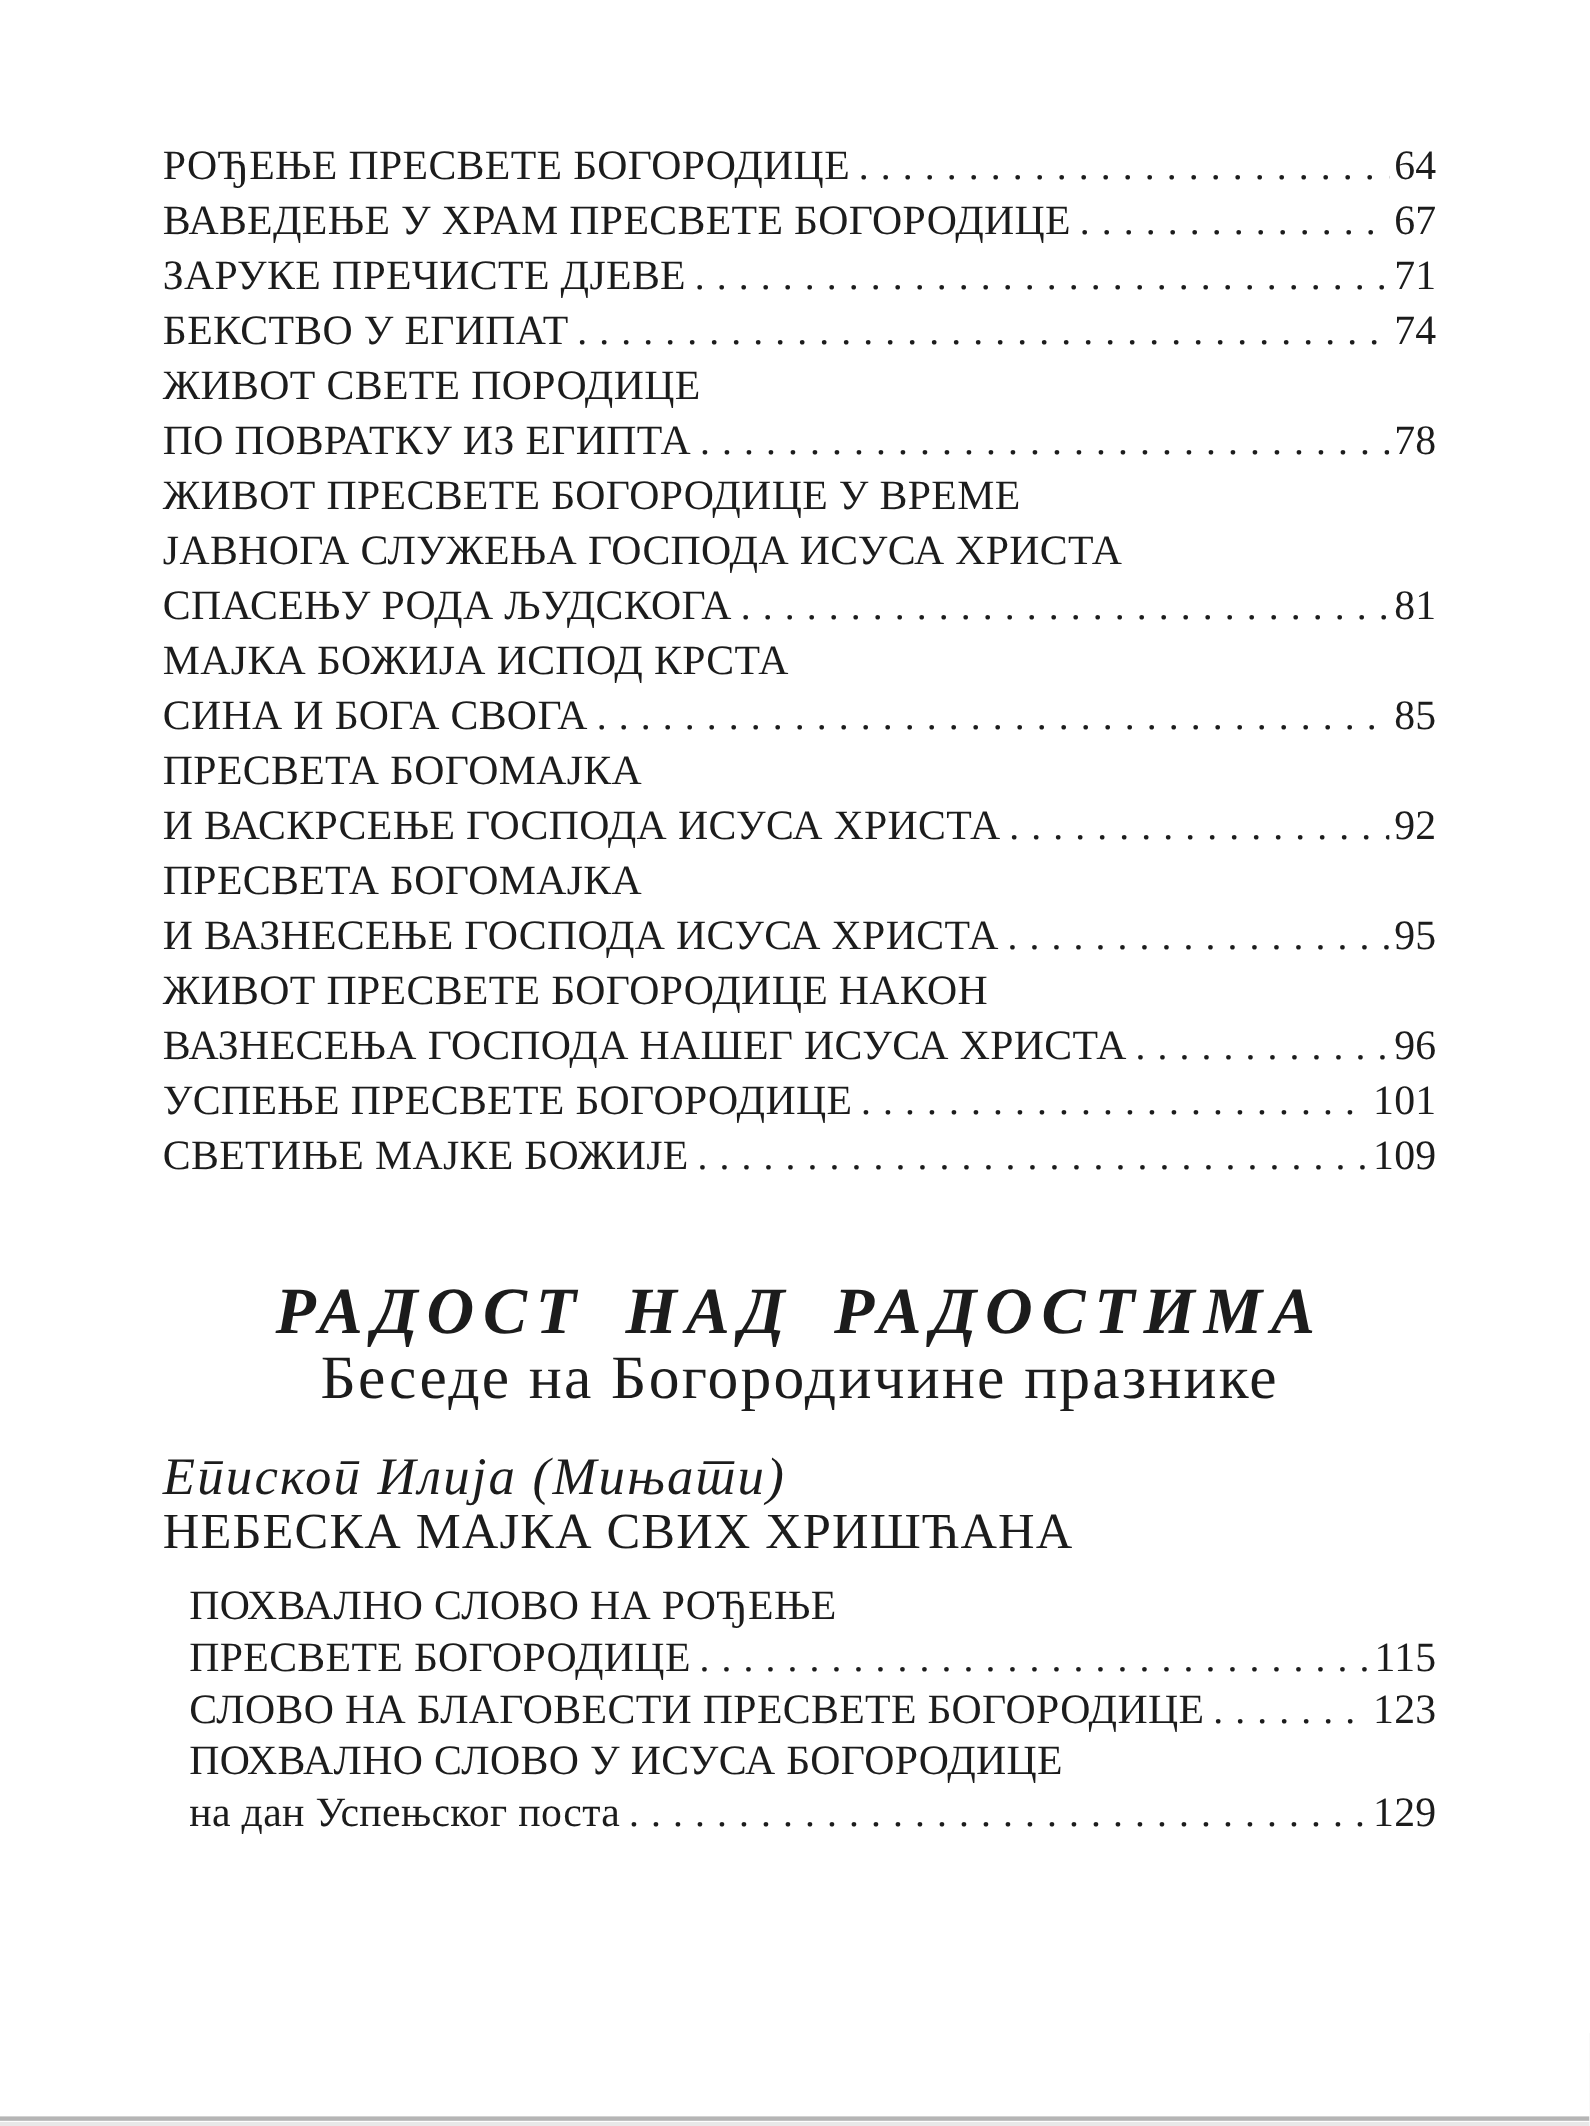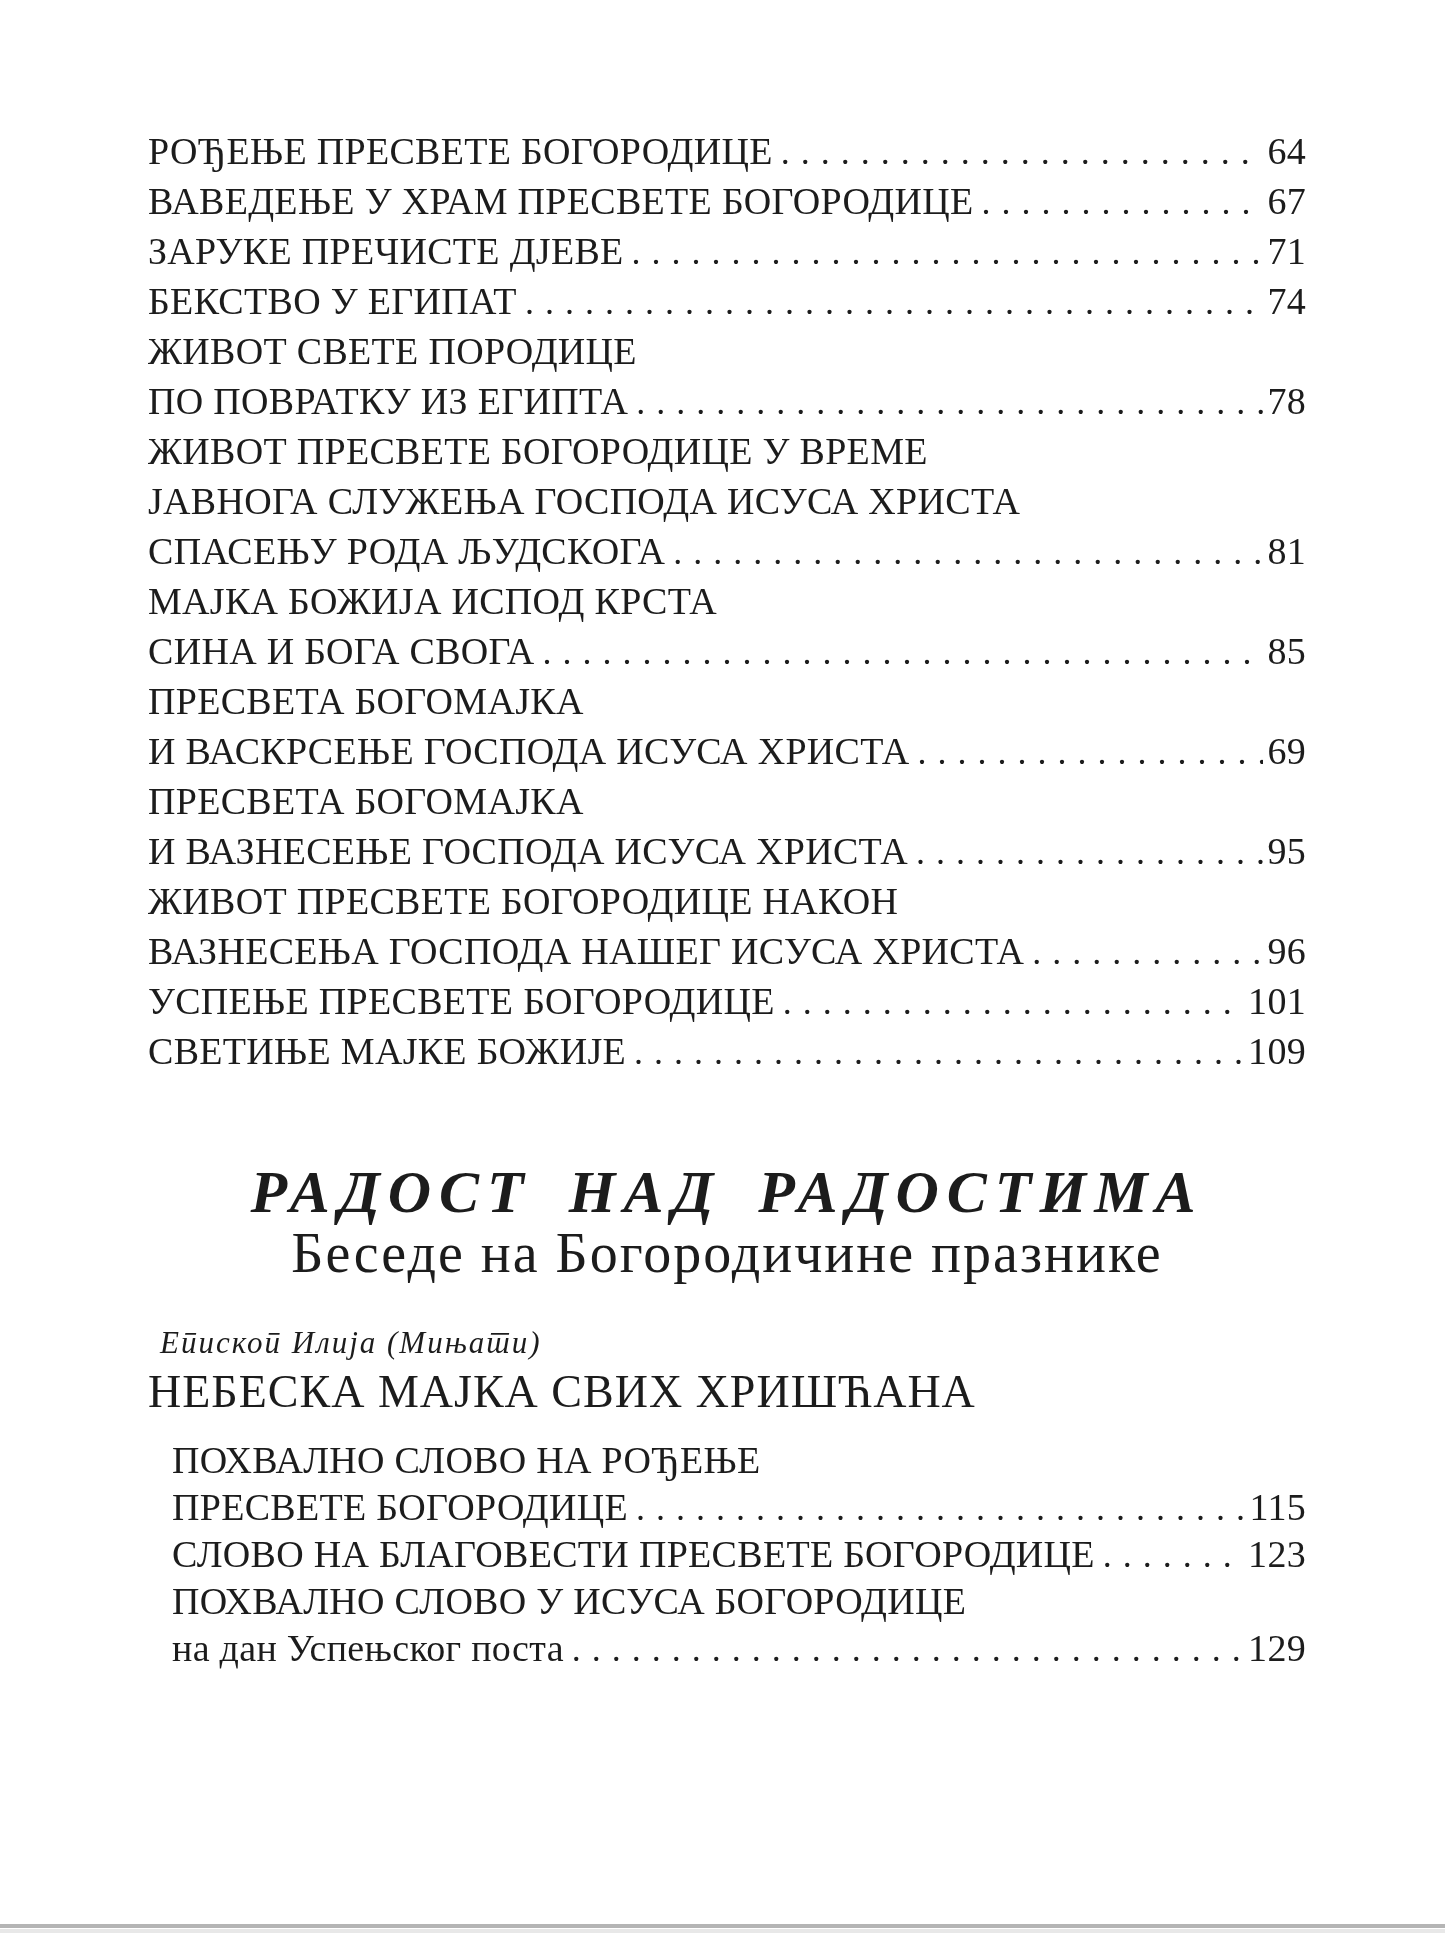--- a/index.html
+++ b/index.html
@@ -69,25 +69,24 @@
     text-align: center;
     font-size: 56px;
     font-weight: normal;
     line-height: 58px;
     letter-spacing: 2px;
   }
   .author {
     position: absolute;
     left: 0;
     top: 1320px;
-    font-size: 31px;
+    font-size: 48px;
     font-style: italic;
     line-height: 46px;
     letter-spacing: 2px;
-    margin-left: 12px;
   }
   .chapter-title {
     position: absolute;
     left: 0;
     top: 1369px;
     font-size: 46px;
     font-weight: normal;
     line-height: 46px;
     letter-spacing: 1px;
   }
@@ -154,21 +153,21 @@
           <span class="t">СИНА И БОГА СВОГА</span>
           <span class="leader"></span>
           <span class="pg">85</span>
         </div>
         <div class="row">
           <span class="t">ПРЕСВЕТА БОГОМАЈКА</span>
         </div>
         <div class="row">
           <span class="t">И ВАСКРСЕЊЕ ГОСПОДА ИСУСА ХРИСТА</span>
           <span class="leader"></span>
-          <span class="pg">69</span>
+          <span class="pg">92</span>
         </div>
         <div class="row">
           <span class="t">ПРЕСВЕТА БОГОМАЈКА</span>
         </div>
         <div class="row">
           <span class="t">И ВАЗНЕСЕЊЕ ГОСПОДА ИСУСА ХРИСТА</span>
           <span class="leader"></span>
           <span class="pg">95</span>
         </div>
         <div class="row">

